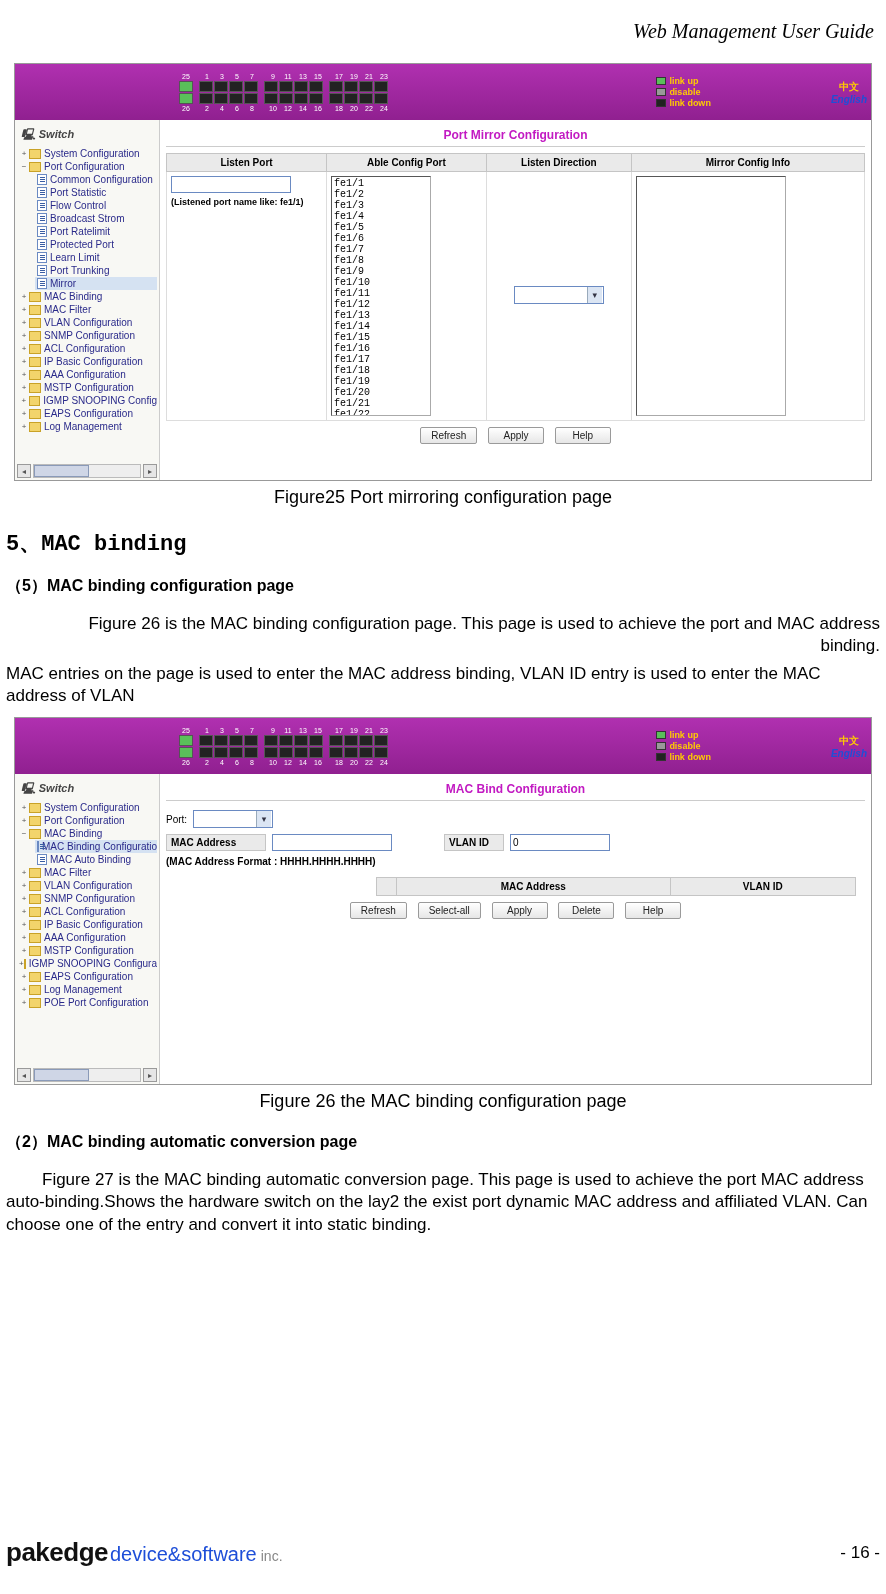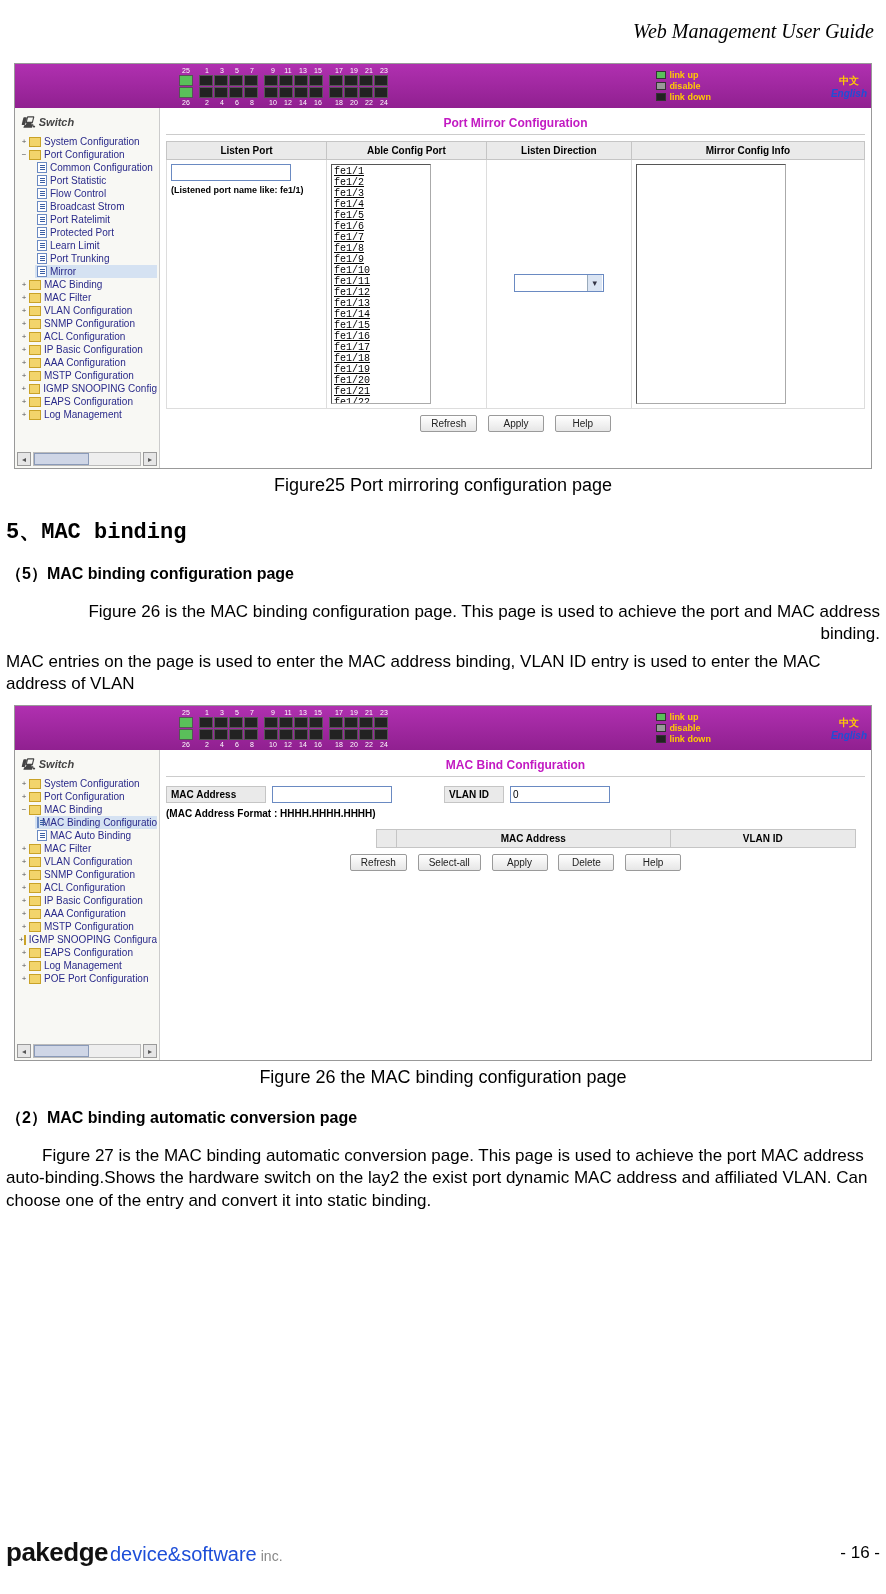--- a/index.html
+++ b/index.html
@@ -28,21 +28,21 @@
     margin: 0 8px 4px 8px;
     font-size: 10px;
     font-family: Tahoma, Arial, sans-serif;
     background: #fff;
   }
   .top-bar {
     background: #a020a0;
     background: linear-gradient(#b030b0,#902090);
     display: flex;
     align-items: center;
-    height: 44px;
+    height: 56px;
     padding: 0 4px;
     color: #fff;
     justify-content: space-between;
   }
   .port-grid {
     display: flex;
     flex-direction: column;
     gap: 1px;
     margin-left: 160px;
   }
@@ -154,21 +154,21 @@
   .port-listbox {
     width: 100px;
     height: 240px;
     border: 1px inset #aaa;
     overflow-y: scroll;
     font-family: "Courier New", monospace;
     font-size: 10px;
     padding: 1px 2px;
     background:#fff;
   }
-  .port-listbox div{line-height:11px;text-decoration:underline;}
+  .port-listbox div{line-height:11px;}
   .select-small {
     width: 90px;
     height: 18px;
     border: 1px solid #6a8ac2;
     background:#fff;
     display:inline-block;
     position:relative;
   }
   .select-small::after{content:"▾"; position:absolute; right:1px; top:0; width:14px; height:16px; background:#dbe5f3; border-left:1px solid #9ab; text-align:center; color:#334; font-size:9px; line-height:16px;}
   .txtbox {
@@ -717,20 +717,24 @@
           <div class="arrow">◂</div>
           <div class="track">
               <div class="thumb"></div>
             </div>
           <div class="arrow">▸</div>
         </div>
       </div>
       <div class="content-pane">
         <div class="content-title">MAC Bind Configuration</div>
         <div class="form-row">
+          <span class="form-lbl-nobg">Port:</span>
+          <span class="select-small" style="width:80px"></span>
+        </div>
+        <div class="form-row">
           <span class="form-lbl">MAC Address</span>
           <input class="form-input" style="width: 120px;">
           <span style="width:40px"></span>
           <span class="form-lbl" style="width:60px">VLAN ID</span>
           <input class="form-input" style="width: 100px;" value="0">
         </div>
         <div style="font-weight:bold;font-size:10px;padding:2px 0">(MAC Address Format : HHHH.HHHH.HHHH)</div>
         <table class="small-table">
           <tbody>
               <tr>

